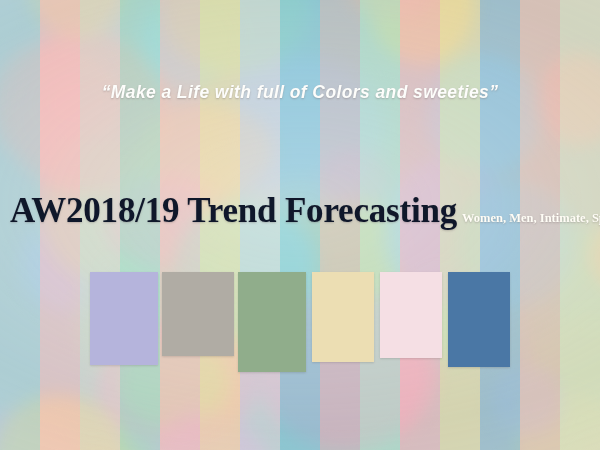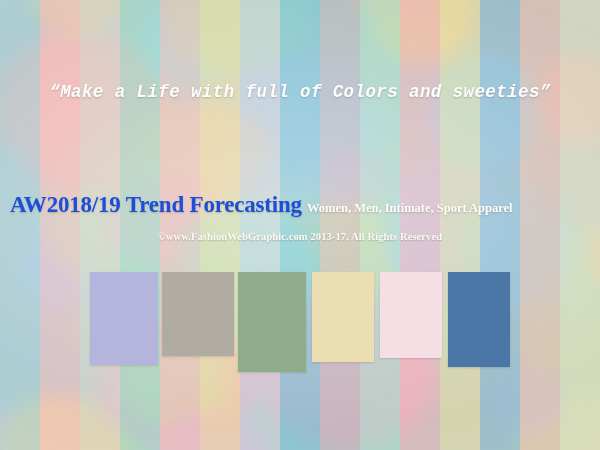--- a/index.html
+++ b/index.html
@@ -73,44 +73,44 @@
     inset: 0;
     z-index: 5;
   }
 
   .tagline {
     position: absolute;
     left: 0;
     right: 0;
     top: 82px;
     text-align: center;
-    font-family: Liberation Mono, monospace;
+    font-family: Liberation Sans, sans-serif;
     font-size: 17.5px;
     font-style: italic;
     font-weight: 600;
     letter-spacing: 0.4px;
     color: #fdfdfb;
     text-shadow: 0 1px 2px rgba(120,110,110,0.42);
     white-space: nowrap;
   }
 
   .title-row {
     position: absolute;
     left: 10px;
     right: 8px;
     top: 193px;
     display: flex;
     align-items: baseline;
     justify-content: flex-start;
   }
   .main-title {
     font-family: "Liberation Serif", "DejaVu Serif", serif;
-    font-size: 23px;
+    font-size: 35px;
     font-weight: 700;
-    color: #1d4ed8;
+    color: #0f172a;
     letter-spacing: -0.2px;
     line-height: 1;
     text-shadow: 0 1px 2px rgba(110,100,100,0.35);
     white-space: nowrap;
   }
   .sub-title {
     font-family: "Liberation Serif", "DejaVu Serif", serif;
     font-size: 12.5px;
     font-weight: 700;
     color: #fffdf6;
@@ -247,21 +247,20 @@
 
   <div class="content">
 
     <div class="tagline">“Make a Life with full of Colors and sweeties”</div>
 
     <div class="title-row">
       <span class="main-title">AW2018/19 Trend Forecasting</span>
       <span class="sub-title">Women, Men, Intimate, Sport Apparel</span>
     </div>
 
-    <div class="copyright">©www.FashionWebGraphic.com 2013-17. All Rights Reserved</div>
 
     <div class="swatches" id="swatches">
         <div class="swatch" style="left: 0px; width: 68px; height: 93px; background: rgb(181, 180, 220);"></div>
         <div class="swatch" style="left: 72px; width: 72px; height: 84px; background: rgb(176, 172, 164);"></div>
         <div class="swatch" style="left: 148px; width: 68px; height: 100px; background: rgb(144, 173, 139);"></div>
         <div class="swatch" style="left: 222px; width: 62px; height: 90px; background: rgb(236, 222, 179);"></div>
         <div class="swatch" style="left: 290px; width: 62px; height: 86px; background: rgb(245, 223, 228);"></div>
         <div class="swatch" style="left: 358px; width: 62px; height: 95px; background: rgb(74, 119, 165);"></div>
       </div>
 

